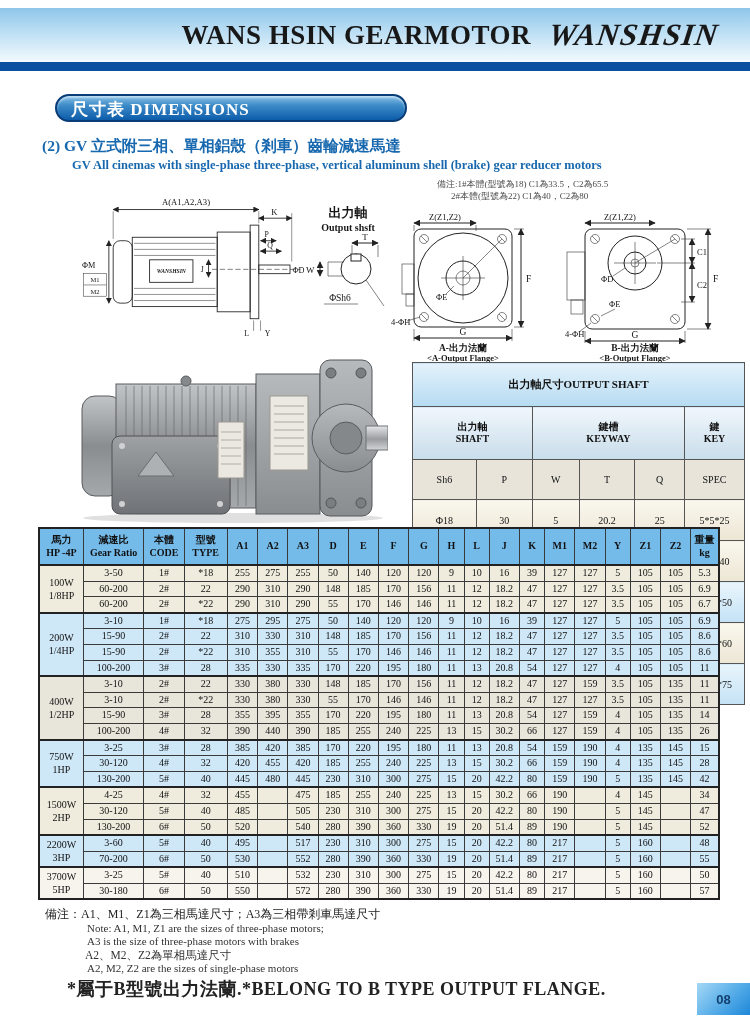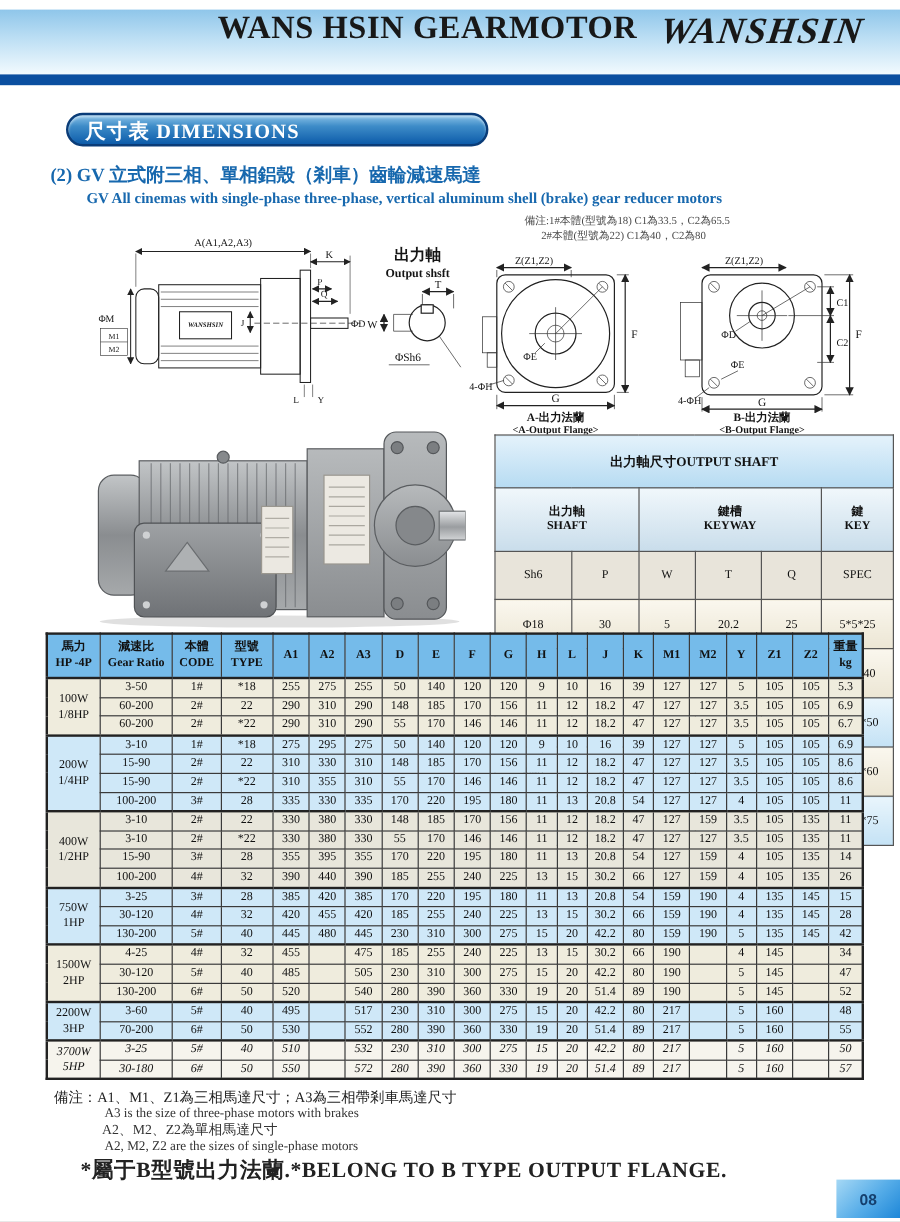--- a/index.html
+++ b/index.html
@@ -2,21 +2,21 @@
 <html><head>
 <meta charset="utf-8">
 <style>
   html,body{margin:0;padding:0;background:#d8d8d8;}
   .page{position:relative;width:750px;height:1018px;background:#ffffff;margin:0 auto;
         font-family:"Liberation Serif",serif;color:#111;overflow:hidden;}
 
   
   .top-band{position:absolute;left:0;top:8px;width:750px;height:54px;
             background:linear-gradient(180deg,#8fc6ea 0%,#bddff4 45%,#f2fafe 100%);
-            display:flex;justify-content:center;padding-left:150px;box-sizing:border-box;gap:18px;}
+            display:flex;align-items:center;justify-content:center;padding-left:150px;box-sizing:border-box;gap:18px;}
   .brand-title{font-size:27px;font-weight:bold;letter-spacing:.5px;color:#181818;white-space:nowrap;}
   .brand-logo{font-size:31px;font-weight:bold;font-style:italic;color:#181818;
               transform:skewX(-8deg);letter-spacing:1px;white-space:nowrap;}
   .top-rule{position:absolute;left:0;top:62px;width:750px;height:9px;background:#0b4fa0;}
 
   
   .dim-badge{position:absolute;left:55px;top:94px;width:352px;height:28px;
              border:2px solid #0a3c78;border-radius:14px;
              background:linear-gradient(180deg,#8ac2e8 0%,#3e8cc8 38%,#0d5caa 100%);
              color:#ffffff;font-size:17px;font-weight:bold;line-height:28px;
@@ -53,21 +53,21 @@
   .main-table{position:absolute;left:38px;top:527px;width:682px;border-collapse:collapse;
               table-layout:fixed;font-size:10px;border:2px solid #222;}
   .main-table th,.main-table td{border:1px solid #3a3a3a;text-align:center;padding:0;line-height:1.25;}
   .main-table thead th{background:#75bbea;font-weight:bold;white-space:pre-line;height:35px;vertical-align:middle;}
   .main-table tbody td{height:14.6px;}
   .main-table td.power{white-space:pre-line;line-height:1.3;}
   tr.gs td{border-top:2px solid #222;}
   .g-cream td{background:#efecdd;}
   .g-blue  td{background:#cfe8f8;}
   .g-gray  td{background:#e8e6db;}
-  .g-white td{background:#f6f4ed;font-style:italic;}
+  .g-white td{background:#f6f4ed;}
 
   
   .footnotes{position:absolute;left:45px;top:907px;color:#222;}
   .fn{line-height:1.22;}
   .fn0{font-size:12px;}
   .fn1,.fn2,.fn3,.fn4{font-size:11px;margin-left:42px;font-weight:bold;color:#333;}
   .fn3{font-weight:normal;font-size:11.5px;margin-left:40px;}
   .fn1,.fn2,.fn4{font-weight:normal;}
   .fn5{font-size:18px;font-weight:bold;margin-left:22px;margin-top:3px;letter-spacing:.5px;}
 
@@ -939,20 +939,21 @@
           <td>5</td>
           <td>160</td>
           <td></td>
           <td>57</td>
         </tr>
       </tbody>
   </table>
 
   <div class="footnotes">
       <div class="fn fn0">備注：A1、M1、Z1為三相馬達尺寸；A3為三相帶剎車馬達尺寸</div>
+      <div class="fn fn1">Note: A1, M1, Z1 are the sizes of three-phase motors;</div>
       <div class="fn fn2">A3 is the size of three-phase motors with brakes</div>
       <div class="fn fn3">A2、M2、Z2為單相馬達尺寸</div>
       <div class="fn fn4">A2, M2, Z2 are the sizes of single-phase motors</div>
       <div class="fn fn5">*屬于B型號出力法蘭.*BELONG TO B TYPE OUTPUT FLANGE.</div>
     </div>
 
   <div class="page-num">08</div>
 </div>
 
 </body></html>

